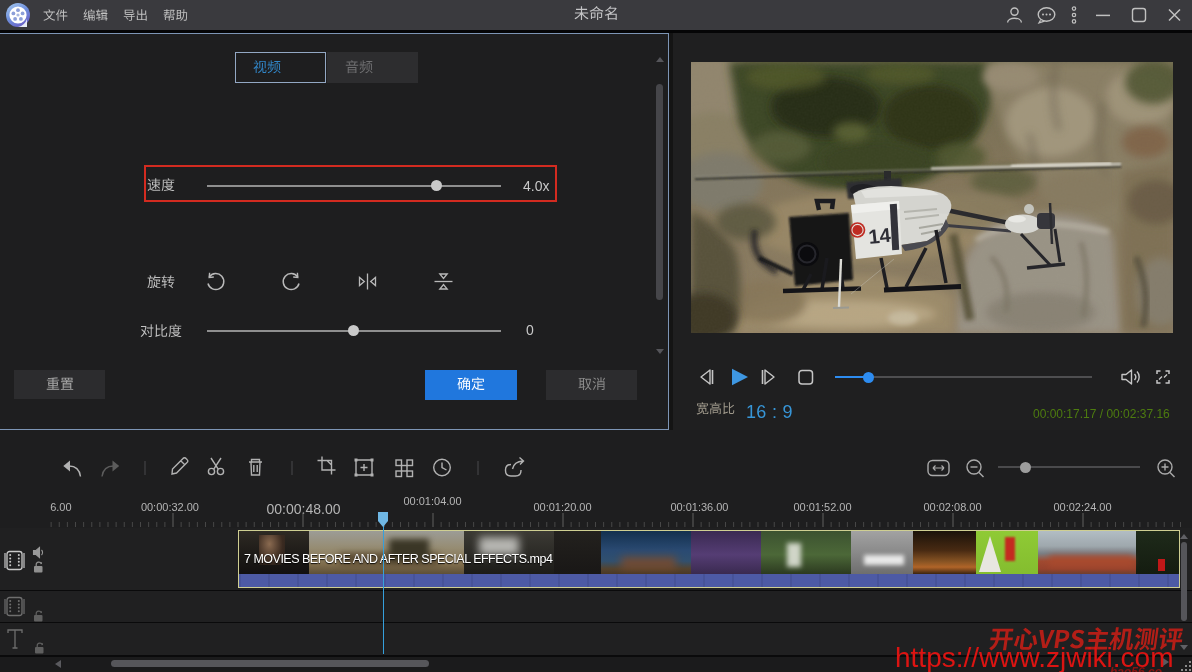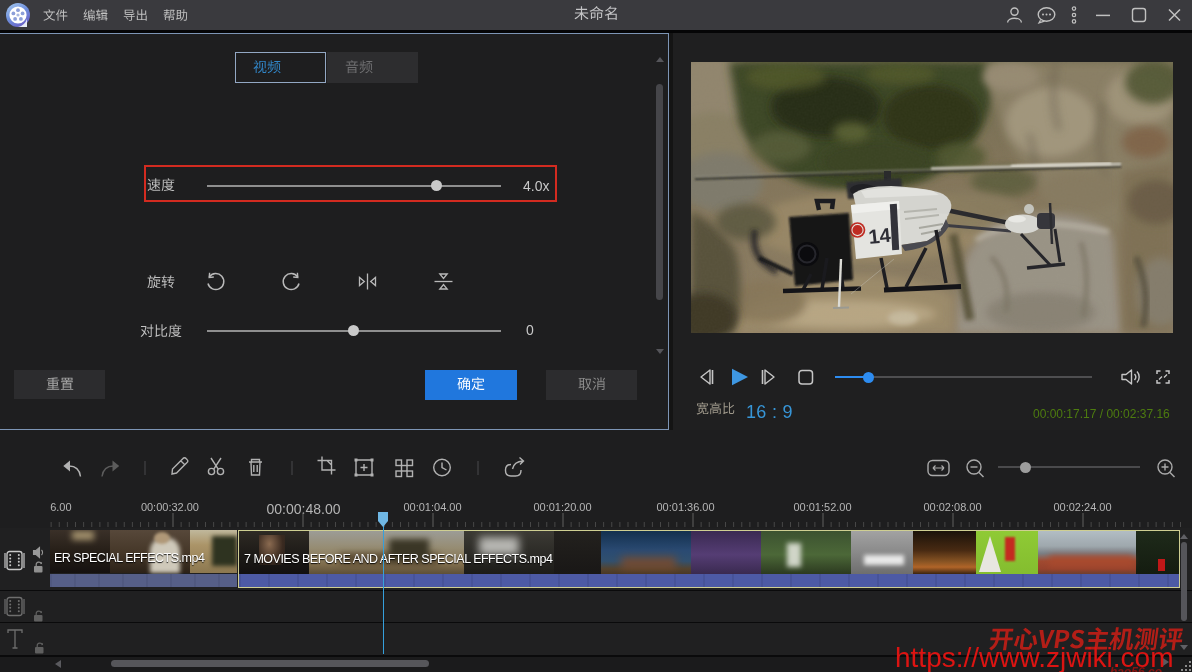--- a/index.html
+++ b/index.html
@@ -299,23 +299,23 @@
 <circle cx="240" cy="11" r="7"></circle>
       <path d="M245 16.5 L249.5 21"></path>
       <path d="M236.5 11 L243.5 11 M240 7.5 L240 14.5"></path>
 </svg>
 <div class="abs" style="left:998px;top:466px;width:142px;height:2px;background:#4a4a4c"></div>
 <div class="abs" style="left:1020px;top:461.5px;width:11px;height:11px;border-radius:50%;background:#9d9d9d"></div>
 <div class="abs" style="left:50px;top:495px;width:1135px;height:33px;overflow:hidden">
       <div class="abs" style="left:-43.5px;top:6px;width:72px;text-align:center;font-size:11px;color:#b5b5b5">00:00:16.00</div>
       <div class="abs" style="left:77px;top:6px;width:72px;text-align:right;font-size:11px;color:#b5b5b5">00:00:32.00</div>
       <div class="abs" style="left:216.5px;top:6px;width:72px;text-align:center;font-size:14px;color:#b5b5b5">00:00:48.00</div>
-      <div class="abs" style="left:346.5px;top:6px;width:72px;text-align:center;font-size:11px;color:#b5b5b5">00:01:04.00</div>
+      <div class="abs" style="left:346.5px;top:0;width:72px;text-align:center;font-size:11px;color:#b5b5b5">00:01:04.00</div>
       <div class="abs" style="left:476.5px;top:6px;width:72px;text-align:center;font-size:11px;color:#b5b5b5">00:01:20.00</div>
-      <div class="abs" style="left:606.5px;top:6px;width:72px;text-align:left;font-size:11px;color:#b5b5b5">00:01:36.00</div>
+      <div class="abs" style="left:606.5px;top:6px;width:72px;text-align:right;font-size:11px;color:#b5b5b5">00:01:36.00</div>
       <div class="abs" style="left:736.5px;top:6px;width:72px;text-align:center;font-size:11px;color:#b5b5b5">00:01:52.00</div>
       <div class="abs" style="left:866.5px;top:6px;width:72px;text-align:center;font-size:11px;color:#b5b5b5">00:02:08.00</div>
       <div class="abs" style="left:996.5px;top:6px;width:72px;text-align:center;font-size:11px;color:#b5b5b5">00:02:24.00</div>
       <svg class="abs" style="left:0;top:0" width="1135" height="33" viewBox="0 0 1135 33">
         <rect x="0.62" y="27" width="1" height="5" fill="#474747"></rect>
         <rect x="8.75" y="27" width="1" height="5" fill="#474747"></rect>
         <rect x="16.88" y="27" width="1" height="5" fill="#474747"></rect>
         <rect x="25.00" y="27" width="1" height="5" fill="#474747"></rect>
         <rect x="33.12" y="27" width="1" height="5" fill="#474747"></rect>
         <rect x="41.25" y="27" width="1" height="5" fill="#474747"></rect>
@@ -502,32 +502,20 @@
       <rect x="1" y="6" width="8.5" height="6.5" rx="1" fill="#5f5f5f" stroke="none"></rect>
       <path d="M3.2 6 L3.2 4.6 A2.6 2.6 0 0 1 8.3 4.0 L8.5 2.2"></path>
     </svg>
 <svg class="abs" style="left:6px;top:628px" width="18" height="22" viewBox="0 0 18 22" fill="none" stroke="#6e6e6e" stroke-width="1.3">
 <path d="M2 5 L2 2 L16 2 L16 5 M9 2 L9 20 M6.5 20 L11.5 20"></path>
     </svg>
 <svg class="abs" style="left:34px;top:641px" width="13" height="13" viewBox="0 0 13 13" fill="none" stroke="#5f5f5f" stroke-width="1.2">
       <rect x="1" y="6" width="8.5" height="6.5" rx="1" fill="#5f5f5f" stroke="none"></rect>
       <path d="M3.2 6 L3.2 4.6 A2.6 2.6 0 0 1 8.3 4.0 L8.5 2.2"></path>
     </svg>
-<div class="abs" style="left:50px;top:530px;width:187px;height:58px;overflow:hidden">
-      <div class="abs" style="left:0px;top:0;width:60px;height:43px;background:linear-gradient(180deg,#3a3028 0%,#241d16 55%,#151110 100%)"></div>
-      <div class="abs" style="left:22px;top:1px;width:22px;height:9px;background:#c9b486;filter:blur(3px);opacity:0.75"></div>
-      <div class="abs" style="left:60px;top:0;width:80px;height:43px;background:linear-gradient(180deg,#57483a 0%,#463829 50%,#2c2218 100%)"></div>
-      <div class="abs" style="left:100px;top:8px;width:30px;height:35px;background:#cfc9ba;border-radius:40% 40% 0 0;filter:blur(2px)"></div>
-      <div class="abs" style="left:104px;top:2px;width:16px;height:12px;background:#b09878;border-radius:50%;filter:blur(1.5px)"></div>
-      <div class="abs" style="left:140px;top:0;width:47px;height:43px;background:linear-gradient(180deg,#c0b89c 0%,#ab9468 35%,#8c7850 100%)"></div>
-      <div class="abs" style="left:162px;top:6px;width:25px;height:30px;background:#2e3320;filter:blur(2px)"></div>
-      <div class="abs" style="left:0;top:44px;width:187px;height:13px;background:#565f88"></div>
-      <div class="abs" style="left:0;top:44px;width:187px;height:13px;background:repeating-linear-gradient(90deg,rgba(20,25,50,0.09) 0 2px,transparent 2px 24px)"></div>
-      <div class="abs" style="left:4px;top:21px;font-size:12.5px;letter-spacing:-0.5px;color:#fff;white-space:nowrap;text-shadow:0 1px 1px rgba(0,0,0,0.9)">ER SPECIAL EFFECTS.mp4</div>
-    </div>
 <div class="abs" style="left:238px;top:530px;width:942px;height:58px;border:1px solid #cfcf92;overflow:hidden">
       <div class="abs" style="left:0px;top:0;width:70px;height:43px;background:linear-gradient(180deg,#2e2a24 0%,#1c1916 60%,#121010 100%)"></div>
       <div class="abs" style="left:70px;top:0;width:155px;height:43px;background:linear-gradient(180deg,#9c9c96 0%,#968c72 40%,#7e6c4c 78%,#5e5038 100%)"></div>
       <div class="abs" style="left:225px;top:0;width:90px;height:43px;background:linear-gradient(180deg,#3c3a34 0%,#2b2a26 55%,#1c1b18 100%)"></div>
       <div class="abs" style="left:315px;top:0;width:47px;height:43px;background:linear-gradient(180deg,#23211e 0%,#191716 100%)"></div>
       <div class="abs" style="left:362px;top:0;width:90px;height:43px;background:linear-gradient(180deg,#13304e 0%,#2a4a72 45%,#31506e 70%,#54432e 88%,#4a3826 100%)"></div>
       <div class="abs" style="left:452px;top:0;width:70px;height:43px;background:linear-gradient(180deg,#3a2a52 0%,#553d74 55%,#3a2a50 100%)"></div>
       <div class="abs" style="left:522px;top:0;width:90px;height:43px;background:linear-gradient(180deg,#3c5230 0%,#4c6838 55%,#2c3a20 100%)"></div>
       <div class="abs" style="left:612px;top:0;width:62px;height:43px;background:linear-gradient(180deg,#a2a2a2 0%,#8c8c8c 45%,#6e6e6e 100%)"></div>
       <div class="abs" style="left:674px;top:0;width:63px;height:43px;background:linear-gradient(180deg,#1a120a 0%,#482a12 45%,#8a5524 72%,#b06428 84%,#3a2410 100%)"></div>

